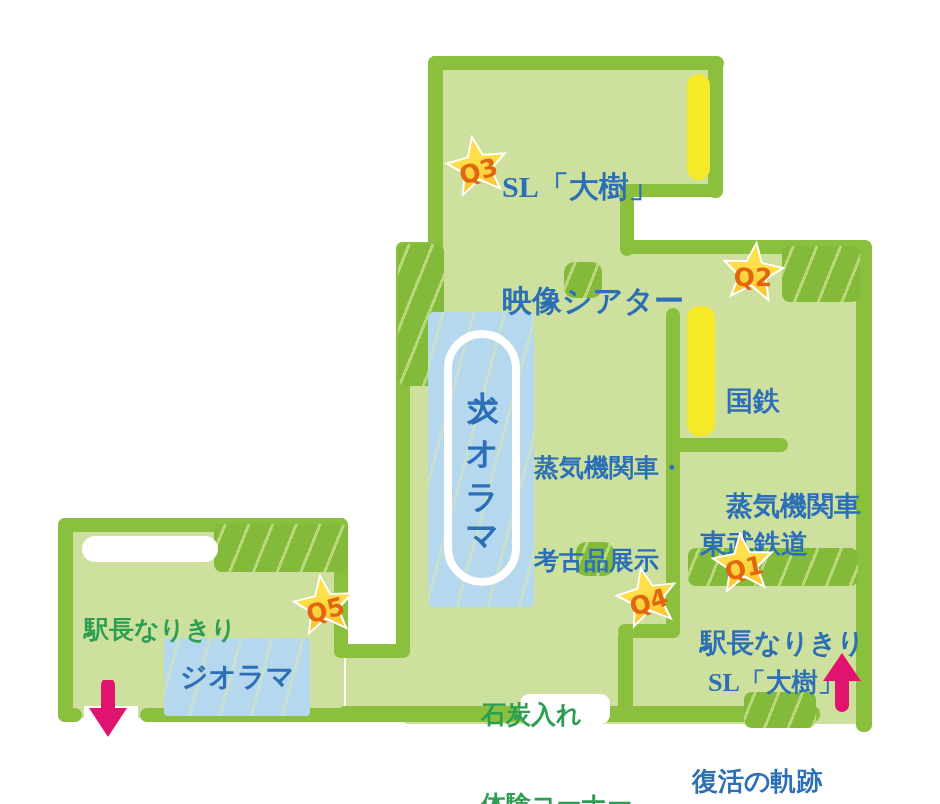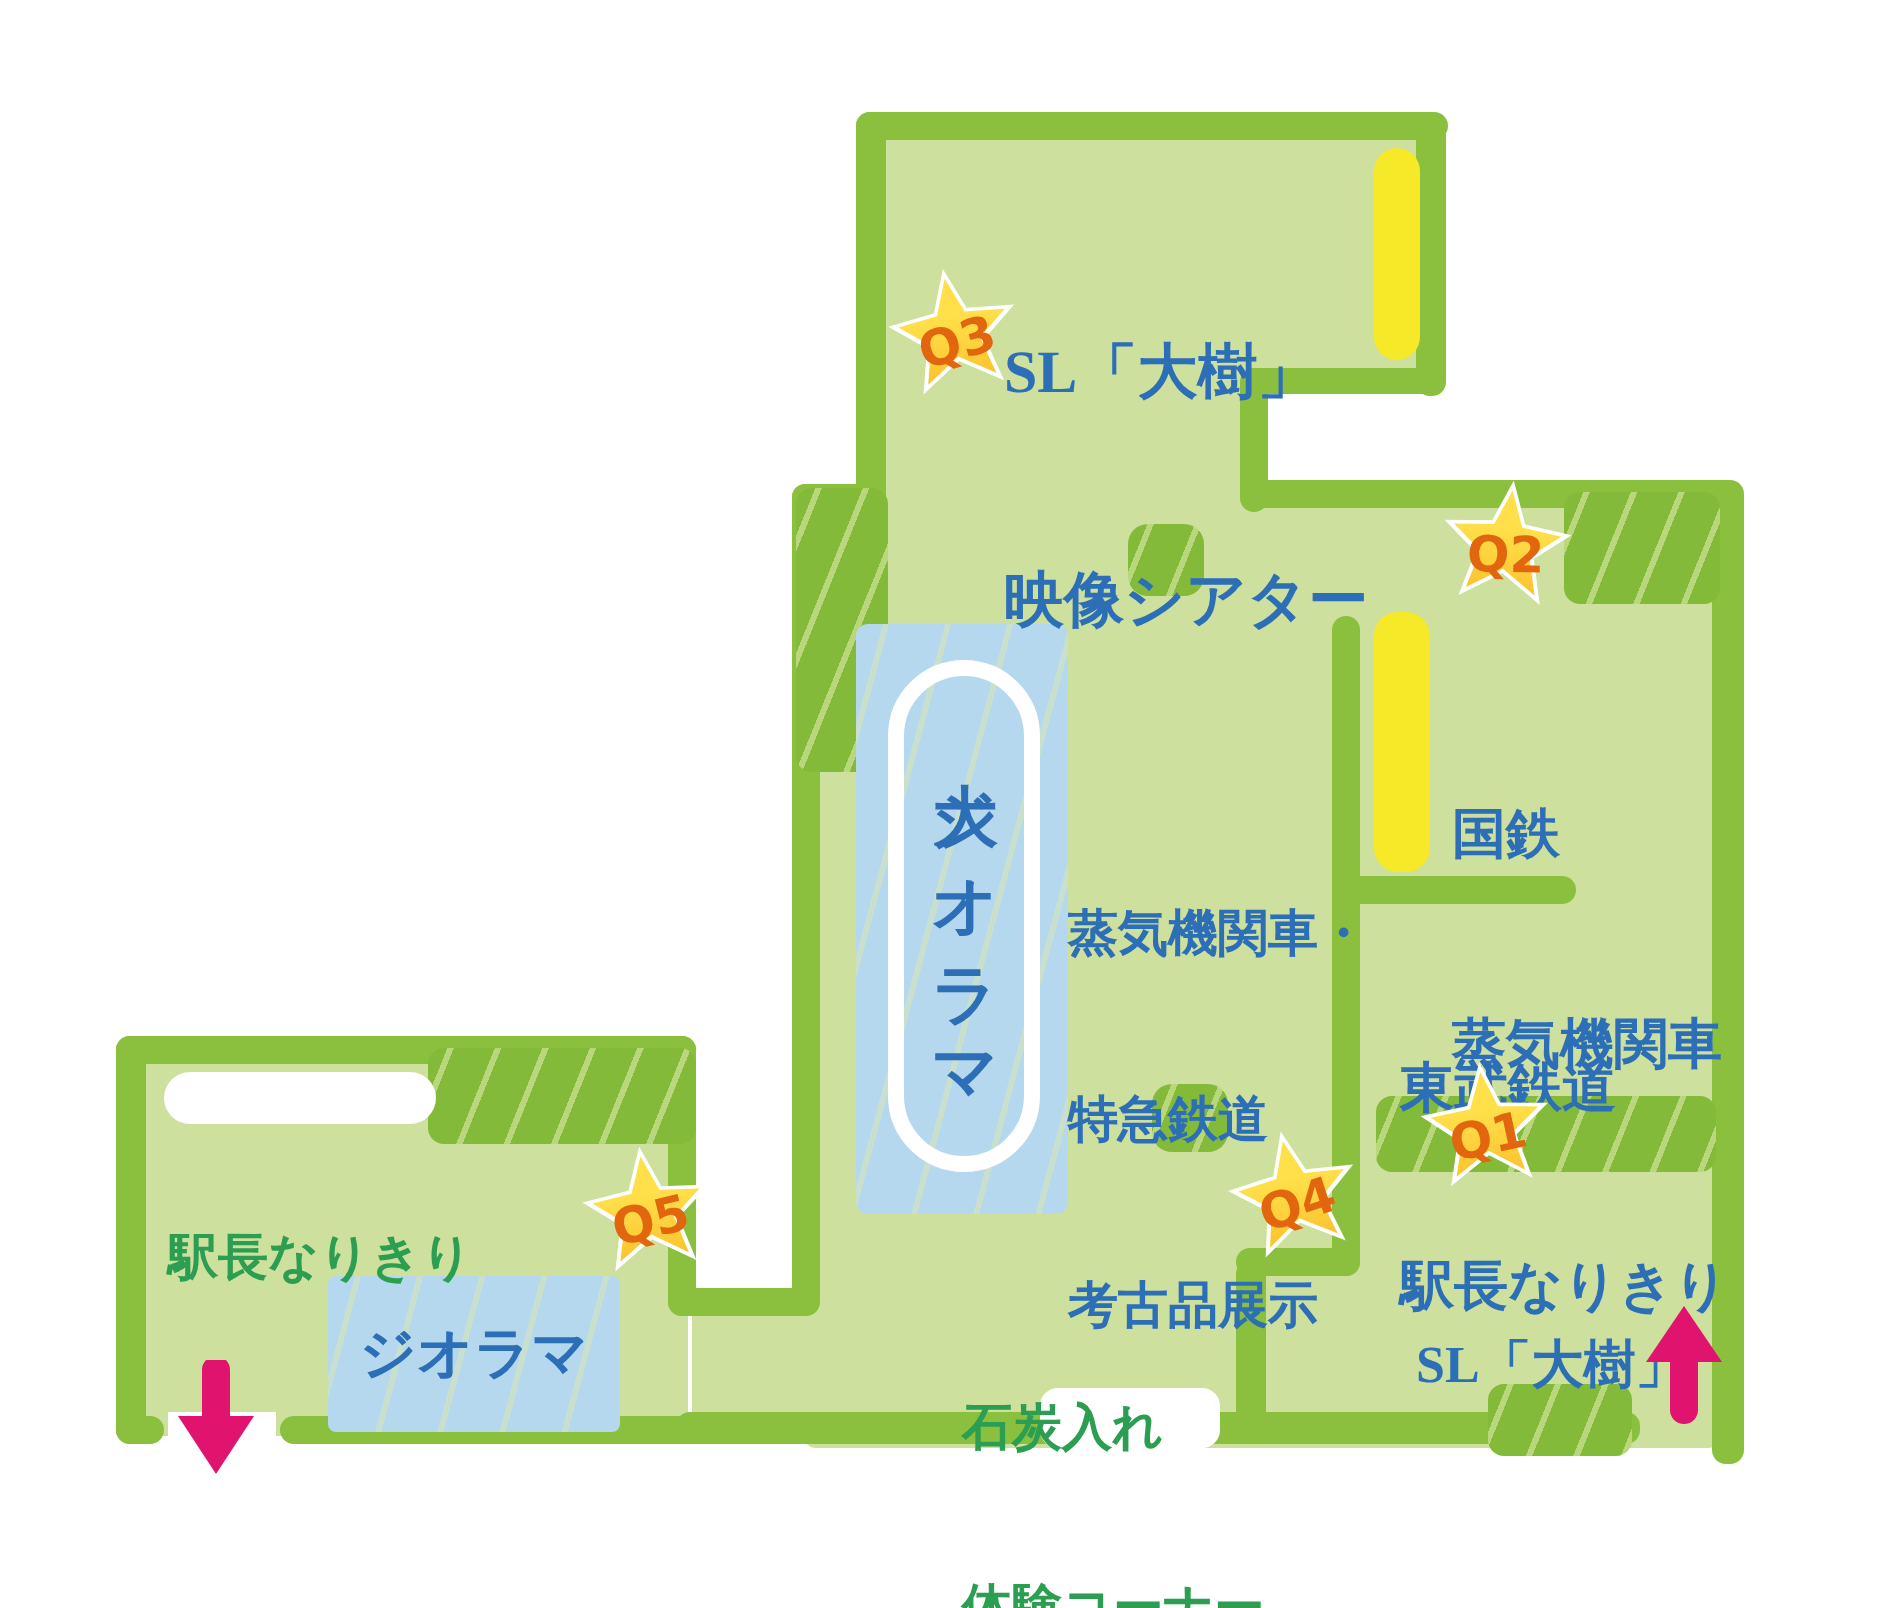--- a/index.html
+++ b/index.html
@@ -108,37 +108,37 @@
 
   <div class="blue" style="left:164px;top:638px;width:146px;height:78px;border-radius:4px;display:flex;align-items:center;justify-content:center;">
     <span class="lbl bluetxt" style="position:static;font-size:28px;">ジオラマ</span>
   </div>
 
   <div class="lbl bluetxt" style="left:502px;top:92px;font-size:30px;line-height:38px;">
     <span class="ln">SL「大樹」</span>
     <span class="ln">映像シアター</span>
   </div>
 
-  <div class="lbl bluetxt" style="left:726px;top:330px;font-size:27px;line-height:35px;">
+  <div class="lbl bluetxt" style="left:726px;top:314px;font-size:27px;line-height:35px;">
     <span class="ln">国鉄</span>
     <span class="ln">蒸気機関車</span>
   </div>
 
   <div class="lbl bluetxt" style="left:700px;top:462px;font-size:27px;line-height:33px;">
     <span class="ln">東武鉄道</span>
     <span class="ln">駅長なりきり</span>
   </div>
 
   <div class="lbl bluetxt" style="left:692px;top:600px;font-size:26px;line-height:33px;">
     <span class="ln indent1">SL「大樹」</span>
+    <span class="ln">復活の軌跡</span>
   </div>
 
   <div class="lbl bluetxt" style="left:534px;top:390px;font-size:25px;line-height:31px;">
     <span class="ln">蒸気機関車・</span>
-    <span class="ln">特急鉄道</span>
     <span class="ln">考古品展示</span>
   </div>
 
   <div class="lbl greentxt" style="left:84px;top:550px;font-size:25px;line-height:32px;">
     <span class="ln">駅長なりきり</span>
   </div>
 
   <div class="lbl greentxt" style="left:481px;top:640px;font-size:25px;line-height:30px;">
     <span class="ln">石炭入れ</span>
     <span class="ln">体験コーナー</span>

